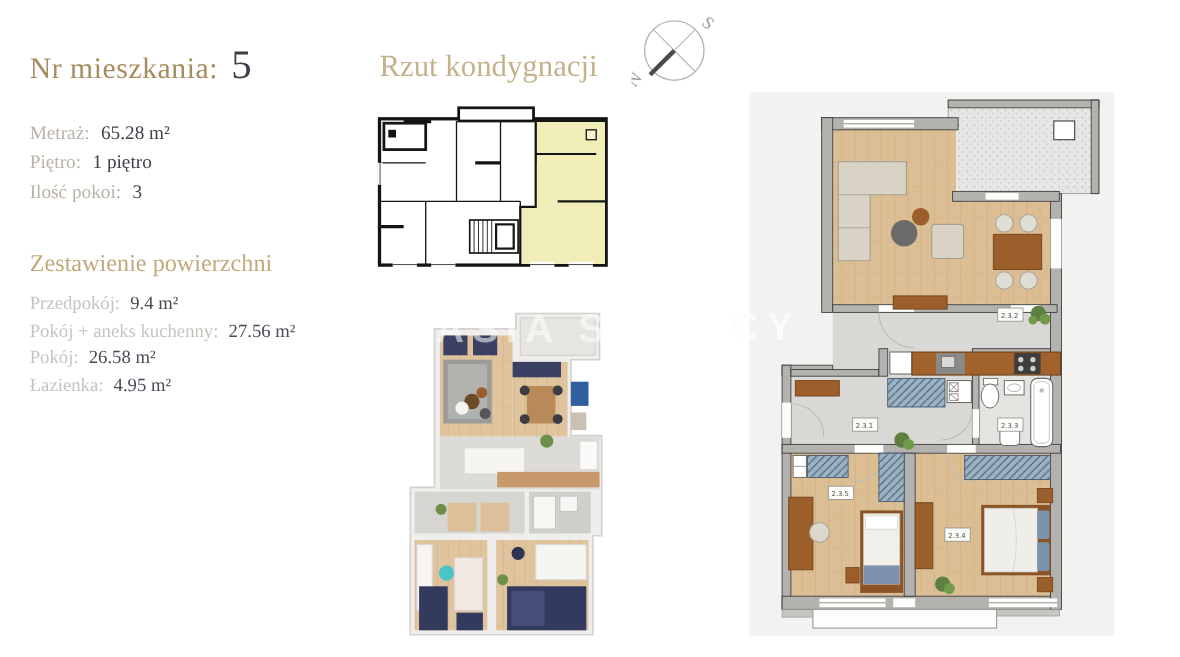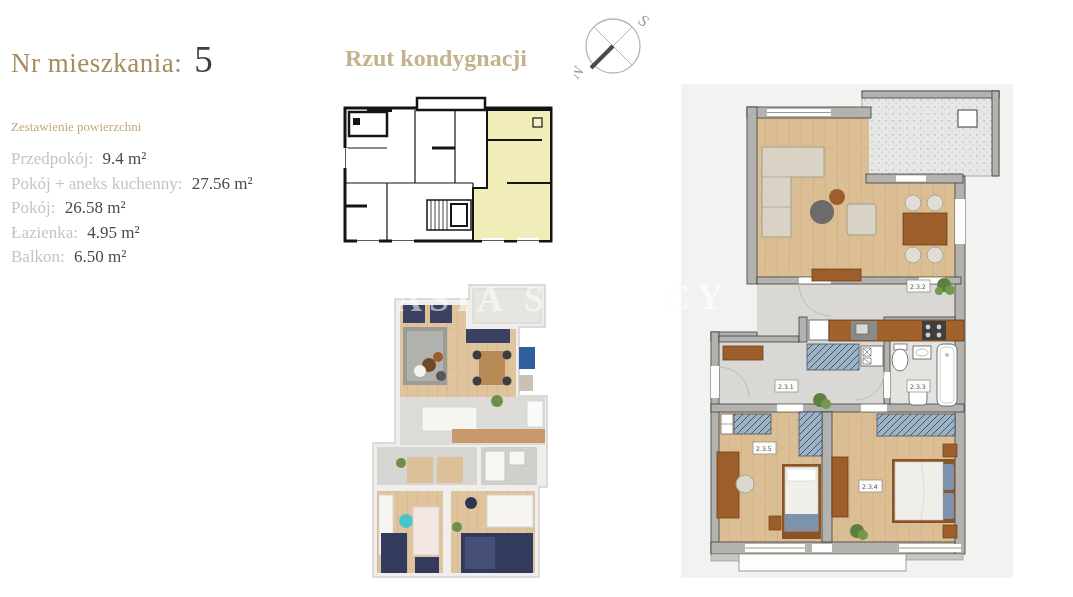--- a/index.html
+++ b/index.html
@@ -1,80 +1,90 @@
 <!DOCTYPE html>
 <html><head>
 <meta charset="utf-8">
 <style>
   html,body{margin:0;padding:0;background:#ffffff;}
   body{width:1073px;height:597px;position:relative;overflow:hidden;
        font-family:"Liberation Serif","DejaVu Serif",serif;}
   .abs{position:absolute;}
 
   
-  #info{left:11px;top:38px;width:300px;}
+  #info{left:27px;top:38px;width:300px;}
   .title-label{font-size:27px;color:#a78c5f;letter-spacing:.5px;}
   .title-num{font-size:37px;color:#3a3f48;margin-left:8px;}
   #details{margin-top:26px;line-height:27px;font-size:17.5px;}
   #details .lbl{color:#b9b3a7;}
   #details .val{color:#3d424b;margin-left:6px;}
-  #areas-head{margin-top:38px;font-size:13px;color:#c2a97c;}
+  #areas-head{margin-top:38px;font-size:22px;color:#c2a97c;}
   #areas{margin-top:12px;line-height:24.6px;font-size:17px;}
   #areas .lbl{color:#c6c4bf;}
   #areas .val{color:#464b54;margin-left:5px;}
 
   
-  #rzut-head{left:345px;top:45px;font-size:24px;color:#c3b28c;font-weight:bold;}
+  #rzut-head{left:345px;top:45px;font-size:28px;color:#c3b28c;}
   #compass{left:574px;top:2px;}
   #building-plan{left:337px;top:88px;}
   #plan3d{left:367px;top:281px;}
 
   
-  .wm{font-family:Liberation Serif, serif;
+  .wm{font-family:Liberation Sans, sans-serif;
       font-weight:bold;color:rgba(255,255,255,.55);letter-spacing:7px;
       font-size:36px;pointer-events:none;z-index:9;}
   #wm-left{left:396px;top:278px;}
   #wm-right{left:664px;top:276px;color:rgba(252,252,252,.8);}
 
   
   #plan-panel{left:681px;top:84px;width:332px;height:494px;background:#f2f2f1;}
   svg text.rlab{font-family:"DejaVu Sans",sans-serif;font-size:6.2px;fill:#55524e;}
 </style>
 </head>
 <body>
 
 <div id="info" class="abs">
   <div>
     <span class="title-label">Nr mieszkania:</span>
     <span class="title-num">5</span>
   </div>
 
+  <div id="details">
+    <div>
+      <span class="lbl">Metraż:</span>
+      <span class="val">65.28 m²</span>
+    </div>
+    <div>
+      <span class="lbl">Piętro:</span>
+      <span class="val">1 piętro</span>
+    </div>
+    <div>
+      <span class="lbl">Ilość pokoi:</span>
+      <span class="val">3</span>
+    </div>
+  </div>
 
   <div id="areas-head">Zestawienie powierzchni</div>
 
   <div id="areas">
     <div>
       <span class="lbl">Przedpokój:</span>
       <span class="val">9.4 m²</span>
     </div>
     <div>
       <span class="lbl">Pokój + aneks kuchenny:</span>
       <span class="val">27.56 m²</span>
     </div>
     <div>
       <span class="lbl">Pokój:</span>
       <span class="val">26.58 m²</span>
     </div>
     <div>
       <span class="lbl">Łazienka:</span>
       <span class="val">4.95 m²</span>
-    </div>
-    <div>
-      <span class="lbl">Balkon:</span>
-      <span class="val">6.50 m²</span>
     </div>
   </div>
 </div>
 
 <div id="rzut-head" class="abs">Rzut kondygnacji</div>
 
 <svg id="compass" class="abs" width="78" height="88" viewBox="0 0 78 88">
   <circle cx="39" cy="44" r="27" fill="none" stroke="#b6b6b4" stroke-width="1.3"></circle>
   <line x1="20" y1="25" x2="58" y2="63" stroke="#b6b6b4" stroke-width="1"></line>
   <line x1="58" y1="25" x2="20" y2="63" stroke="#b6b6b4" stroke-width="1"></line>

